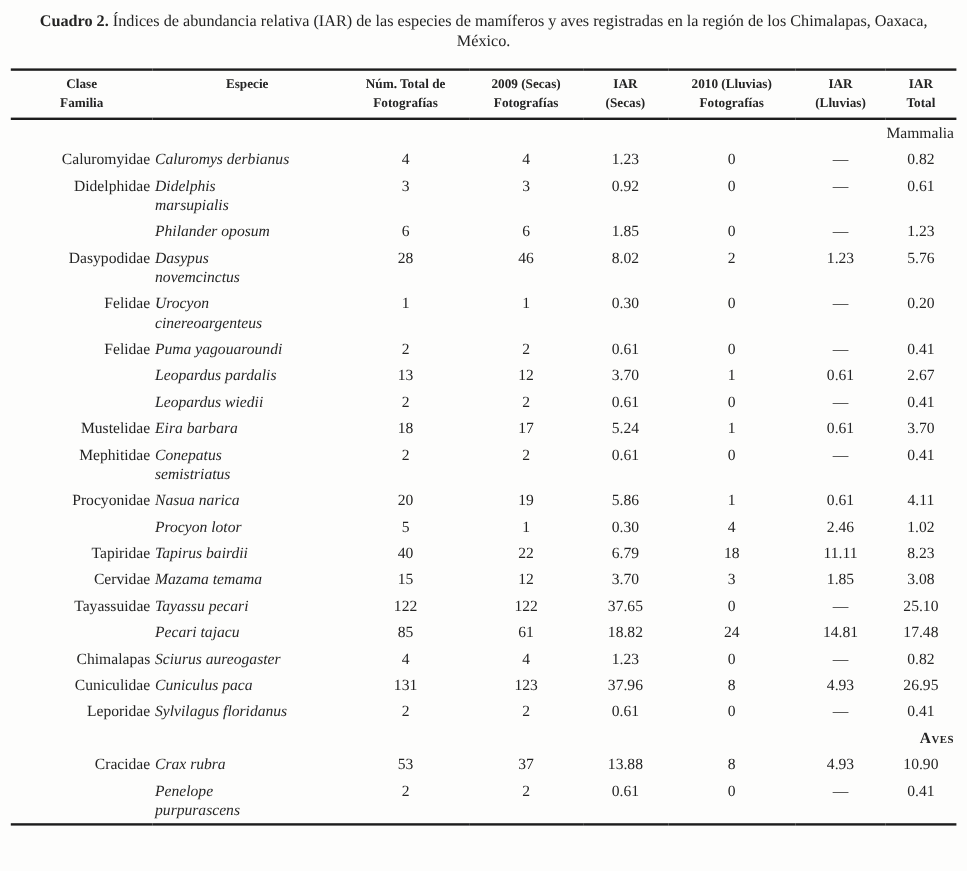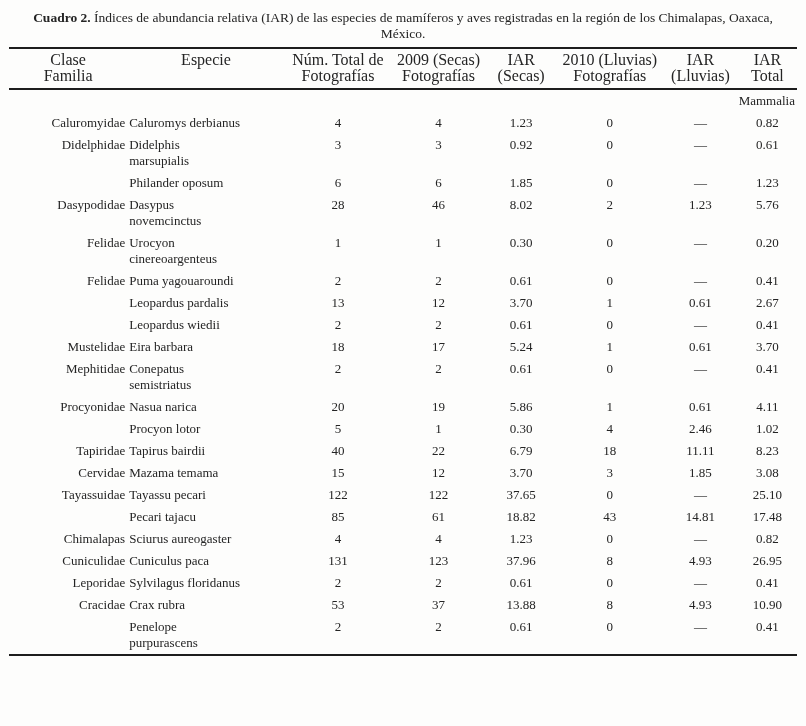--- a/index.html
+++ b/index.html
@@ -9,47 +9,47 @@
     font-family: "Liberation Serif", "DejaVu Serif", serif;
     color: #242424;
     overflow: hidden;
   }
   .page { width: 806px; height: 726px; padding: 8px 9px 0 9px; }
   .caption {
     text-align: center;
     font-size: 13.5px;
     line-height: 16px;
     max-width: 784px;
-    margin: 2px auto 5px auto;
+    margin: 2px auto 15px auto;
   }
   .caption-label { font-weight: bold; }
   table {
     width: 100%;
     border-collapse: collapse;
     table-layout: fixed;
     border-top: 2px solid #1d1d1d;
     border-bottom: 2px solid #1d1d1d;
   }
   thead th {
     border-bottom: 2px solid #1d1d1d;
-    font-size: 16px;
+    font-size: 11px;
     line-height: 16px;
-    font-weight: normal;
+    font-weight: bold;
     text-align: center;
     vertical-align: top;
     padding: 3px 2px 4px 2px;
   }
   td {
     font-size: 13px;
     line-height: 16px;
     vertical-align: top;
     padding: 3px 2px;
   }
   .c-familia   { text-align: right; padding-left: 6px; }
-  .c-especie   { text-align: left; }
+  .c-especie   { text-align: left; font-style: italic; }
   .c-num       { text-align: center; }
   .class-cell  { text-align: right; padding-left: 6px; }
   .class-cell.smallcaps {
     font-variant: small-caps;
     font-weight: 600;
     letter-spacing: 0.4px;
   }
 </style>
 </head>
 <body>
@@ -260,21 +260,21 @@
           <td class="c-num">0</td>
           <td class="c-num">—</td>
           <td class="c-num">25.10</td>
         </tr>
         <tr>
           <td class="c-familia"></td>
           <td class="c-especie">Pecari tajacu</td>
           <td class="c-num">85</td>
           <td class="c-num">61</td>
           <td class="c-num">18.82</td>
-          <td class="c-num">43</td>
+          <td class="c-num">24</td>
           <td class="c-num">14.81</td>
           <td class="c-num">17.48</td>
         </tr>
         <tr>
           <td class="c-familia">Chimalapas</td>
           <td class="c-especie">Sciurus aureogaster</td>
           <td class="c-num">4</td>
           <td class="c-num">4</td>
           <td class="c-num">1.23</td>
           <td class="c-num">0</td>
@@ -295,20 +295,23 @@
           <td class="c-familia">Leporidae</td>
           <td class="c-especie">Sylvilagus floridanus</td>
           <td class="c-num">2</td>
           <td class="c-num">2</td>
           <td class="c-num">0.61</td>
           <td class="c-num">0</td>
           <td class="c-num">—</td>
           <td class="c-num">0.41</td>
         </tr>
         <tr>
+          <td colspan="8" class="class-cell smallcaps">Aves</td>
+        </tr>
+        <tr>
           <td class="c-familia">Cracidae</td>
           <td class="c-especie">Crax rubra</td>
           <td class="c-num">53</td>
           <td class="c-num">37</td>
           <td class="c-num">13.88</td>
           <td class="c-num">8</td>
           <td class="c-num">4.93</td>
           <td class="c-num">10.90</td>
         </tr>
         <tr>

